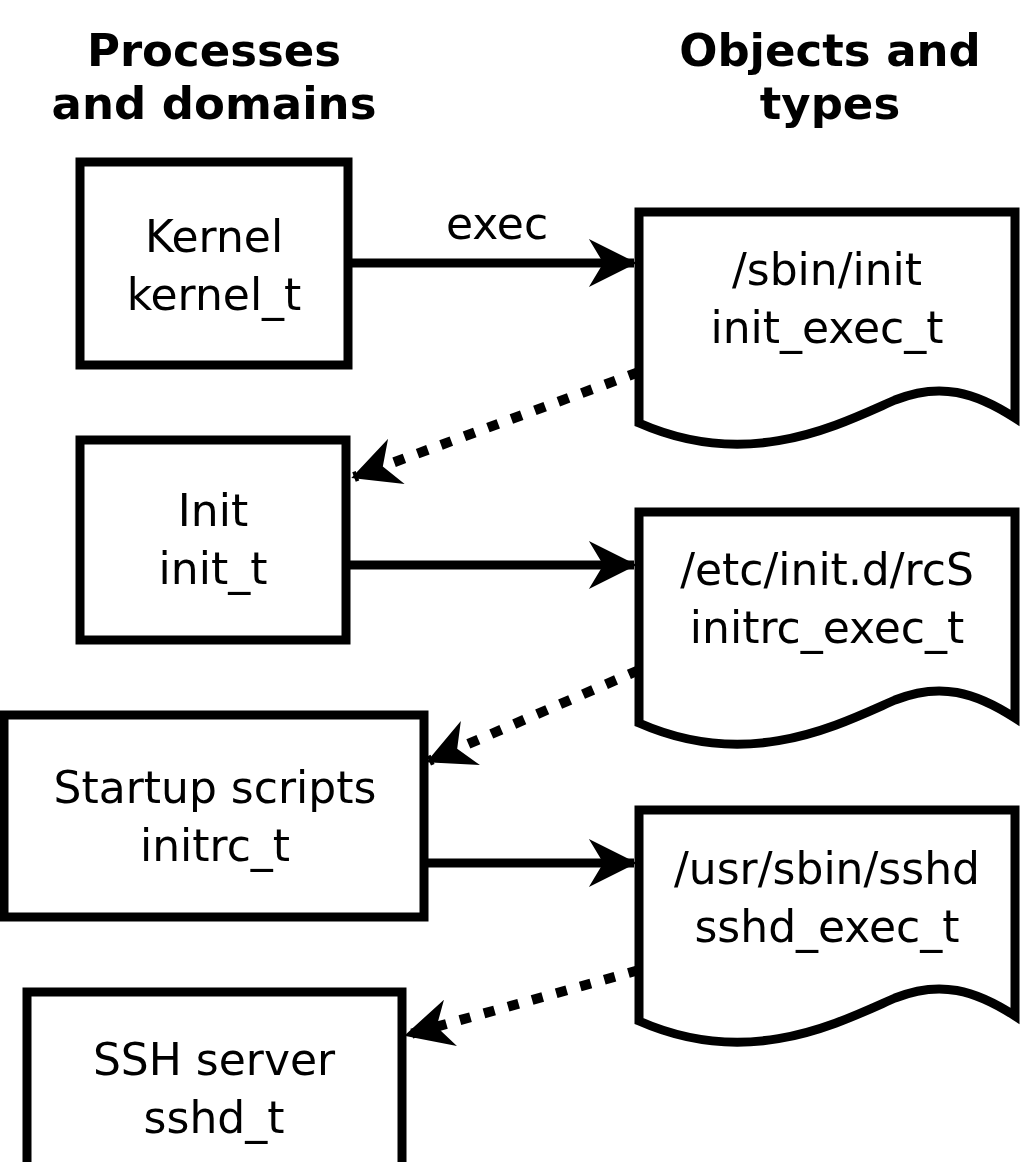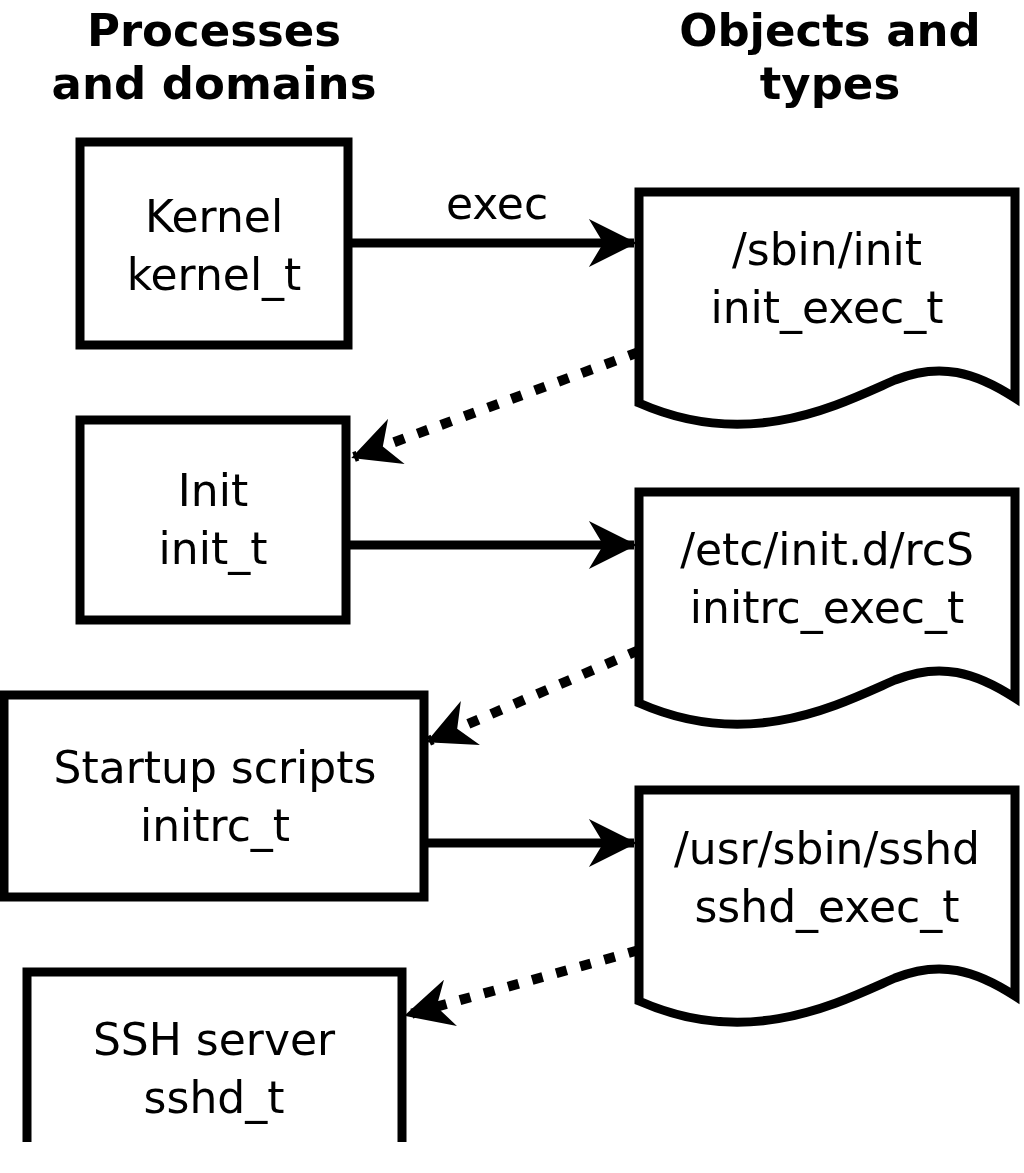--- a/index.html
+++ b/index.html
@@ -4,20 +4,21 @@
 <style>
   html, body {
     margin: 0;
     padding: 0;
     background: #ffffff;
   }
   .canvas-wrap {
     width: 1024px;
     height: 1142px;
     background: #ffffff;
+    margin-top: 20px;
   }
   svg {
     display: block;
     font-family: "DejaVu Sans", "Liberation Sans", sans-serif;
   }
   .header-text {
     font-size: 45px;
     font-weight: bold;
     fill: #000000;
     text-anchor: middle;

